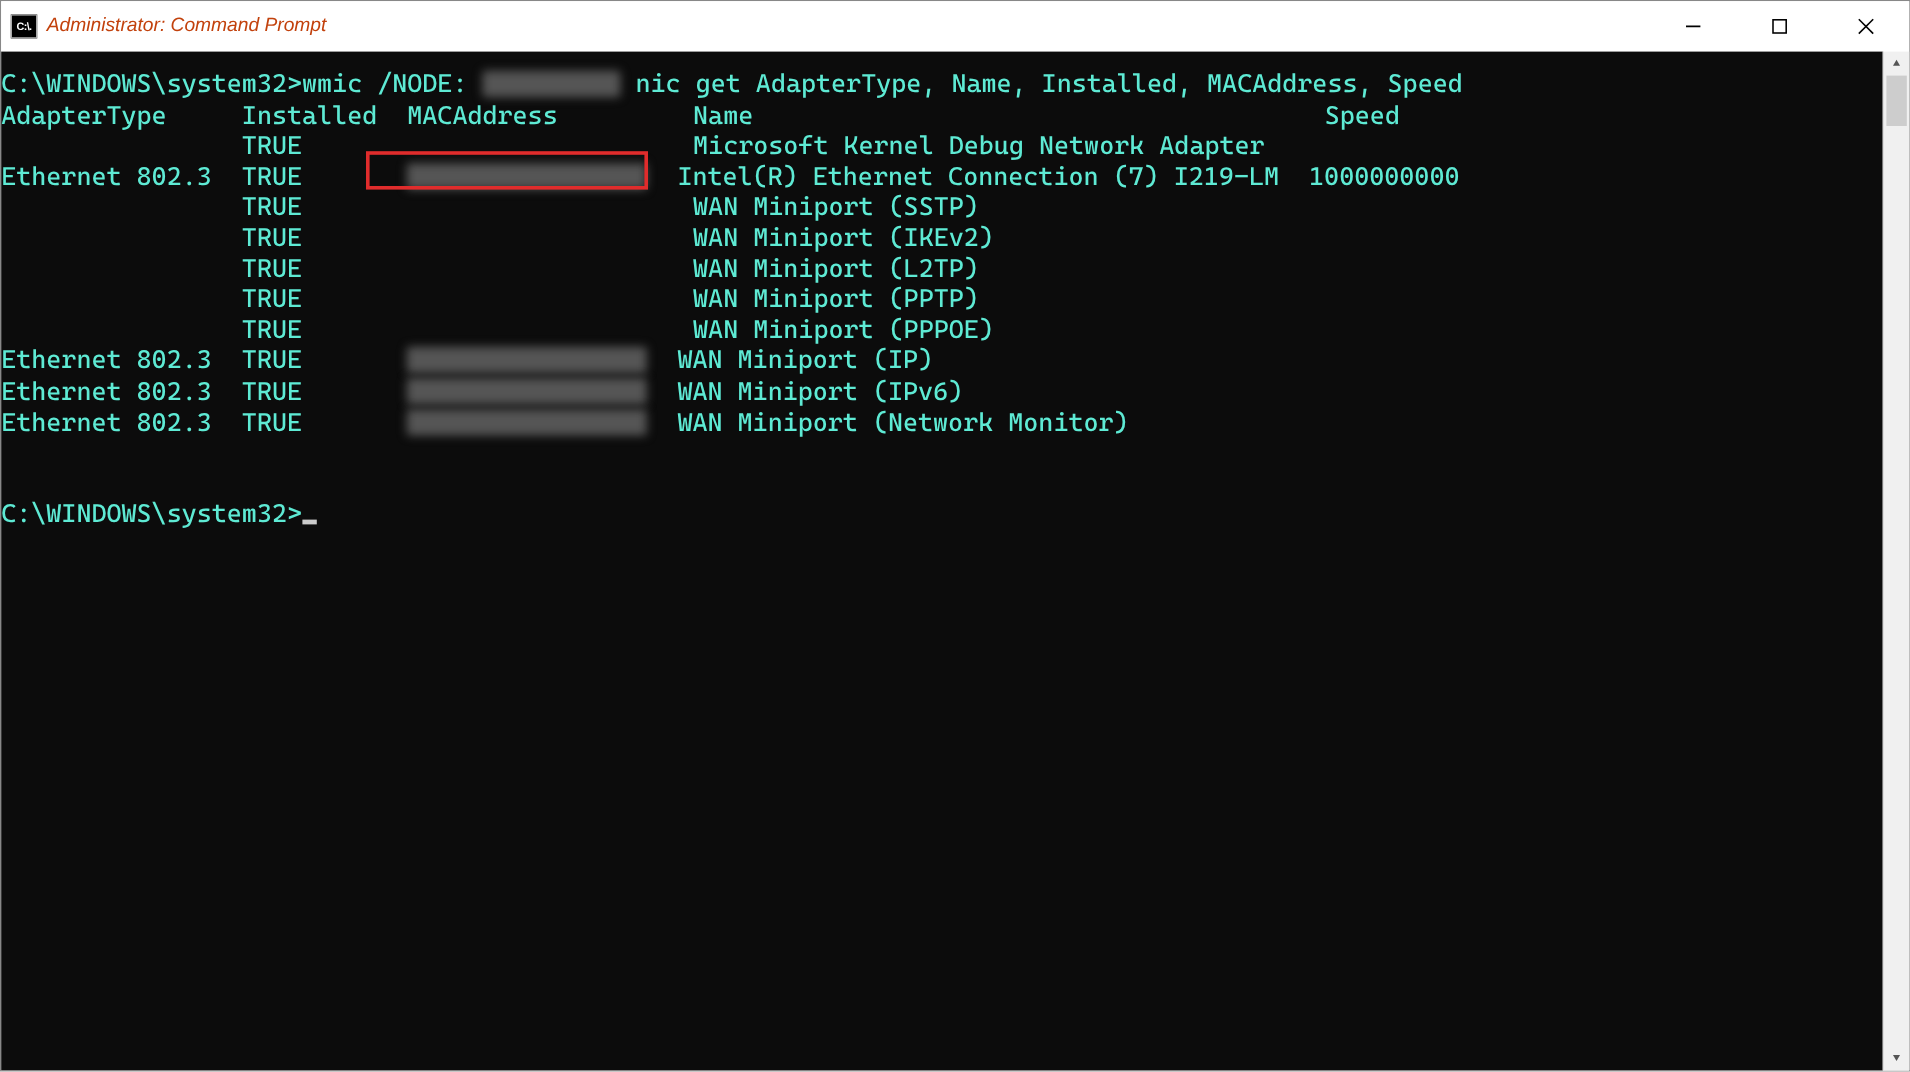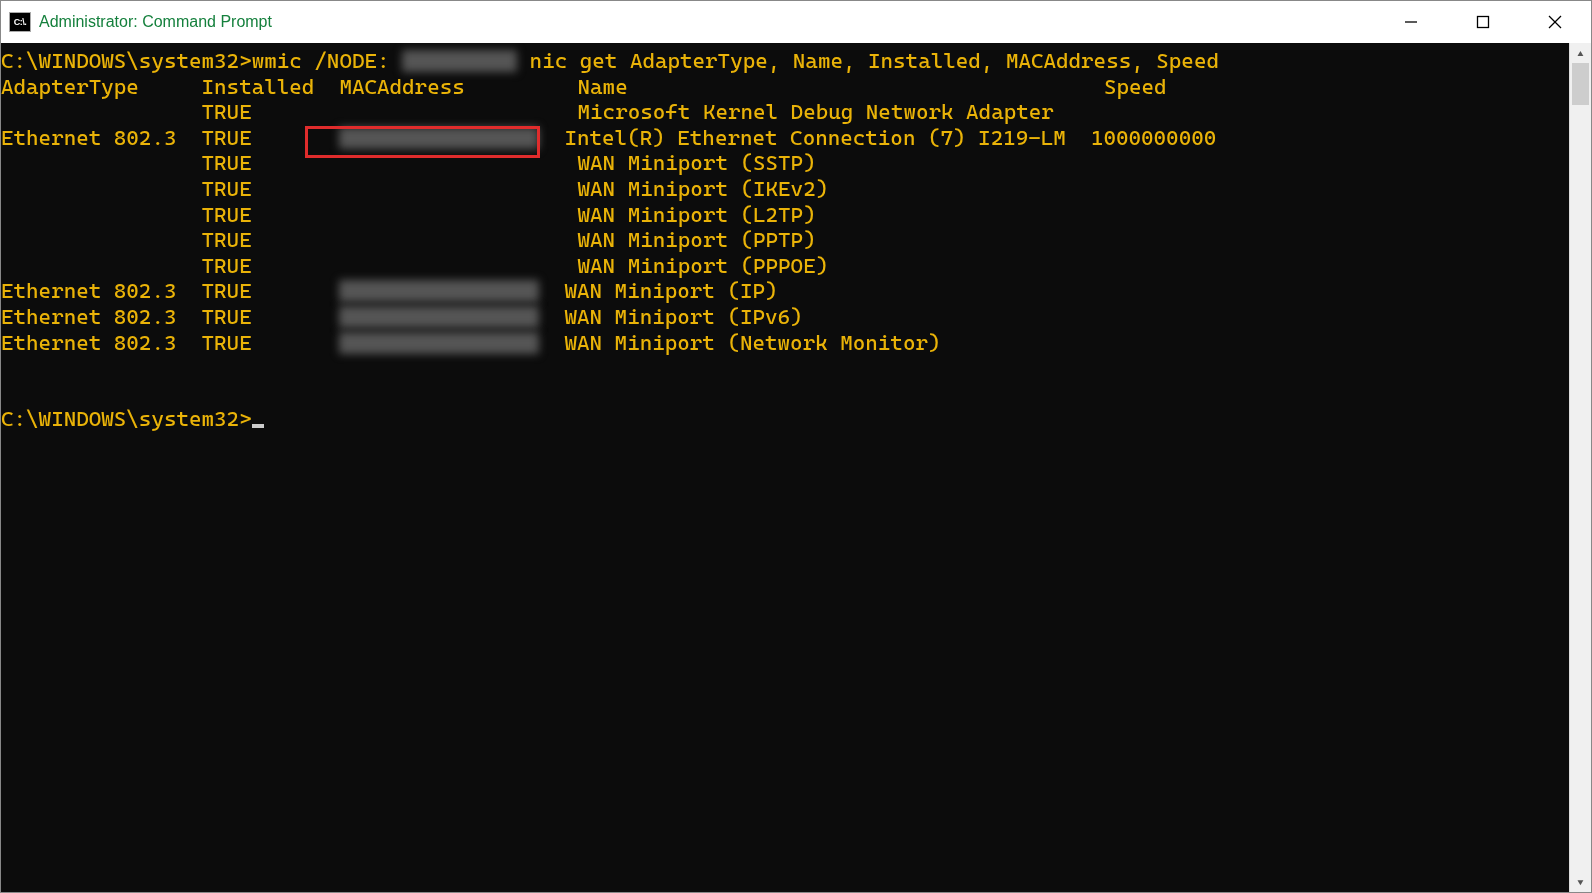--- a/index.html
+++ b/index.html
@@ -43,21 +43,22 @@
     color: #fff;
     font-family: 'Segoe UI', Arial, sans-serif;
     font-size: 9px;
     font-weight: bold;
     border: 1px solid #aaa;
     letter-spacing: -0.5px;
   }
   .title-text {
     font-family: "Segoe UI", Arial, sans-serif;
     font-size: 16px;
-    color: #15803d;
+    color: #c2410c;
+    font-style: italic;
   }
   .win-controls {
     display: flex;
     height: 100%;
   }
   .win-btn {
     width: 72px;
     height: 100%;
     display: flex;
     align-items: center;
@@ -70,25 +71,25 @@
   .terminal-area {
     position: relative;
     width: 100%;
     height: calc(100% - 42px);
     background: #ffffff;
     display: flex;
   }
   .terminal {
     position: relative;
     background: #0c0c0c;
-    color: #eab308;
+    color: #5eead4;
     font-size: 21.4px;
     line-height: 25.6px;
     white-space: pre;
-    padding: 5px 0 0 0;
+    padding: 15px 0 0 0;
     box-sizing: border-box;
     flex: 1 1 auto;
     overflow: hidden;
   }
   .row { display: block; height: 25.6px; }
   .redact {
     display: inline-block;
     vertical-align: -4px;
     height: 22px;
     background: #555;

